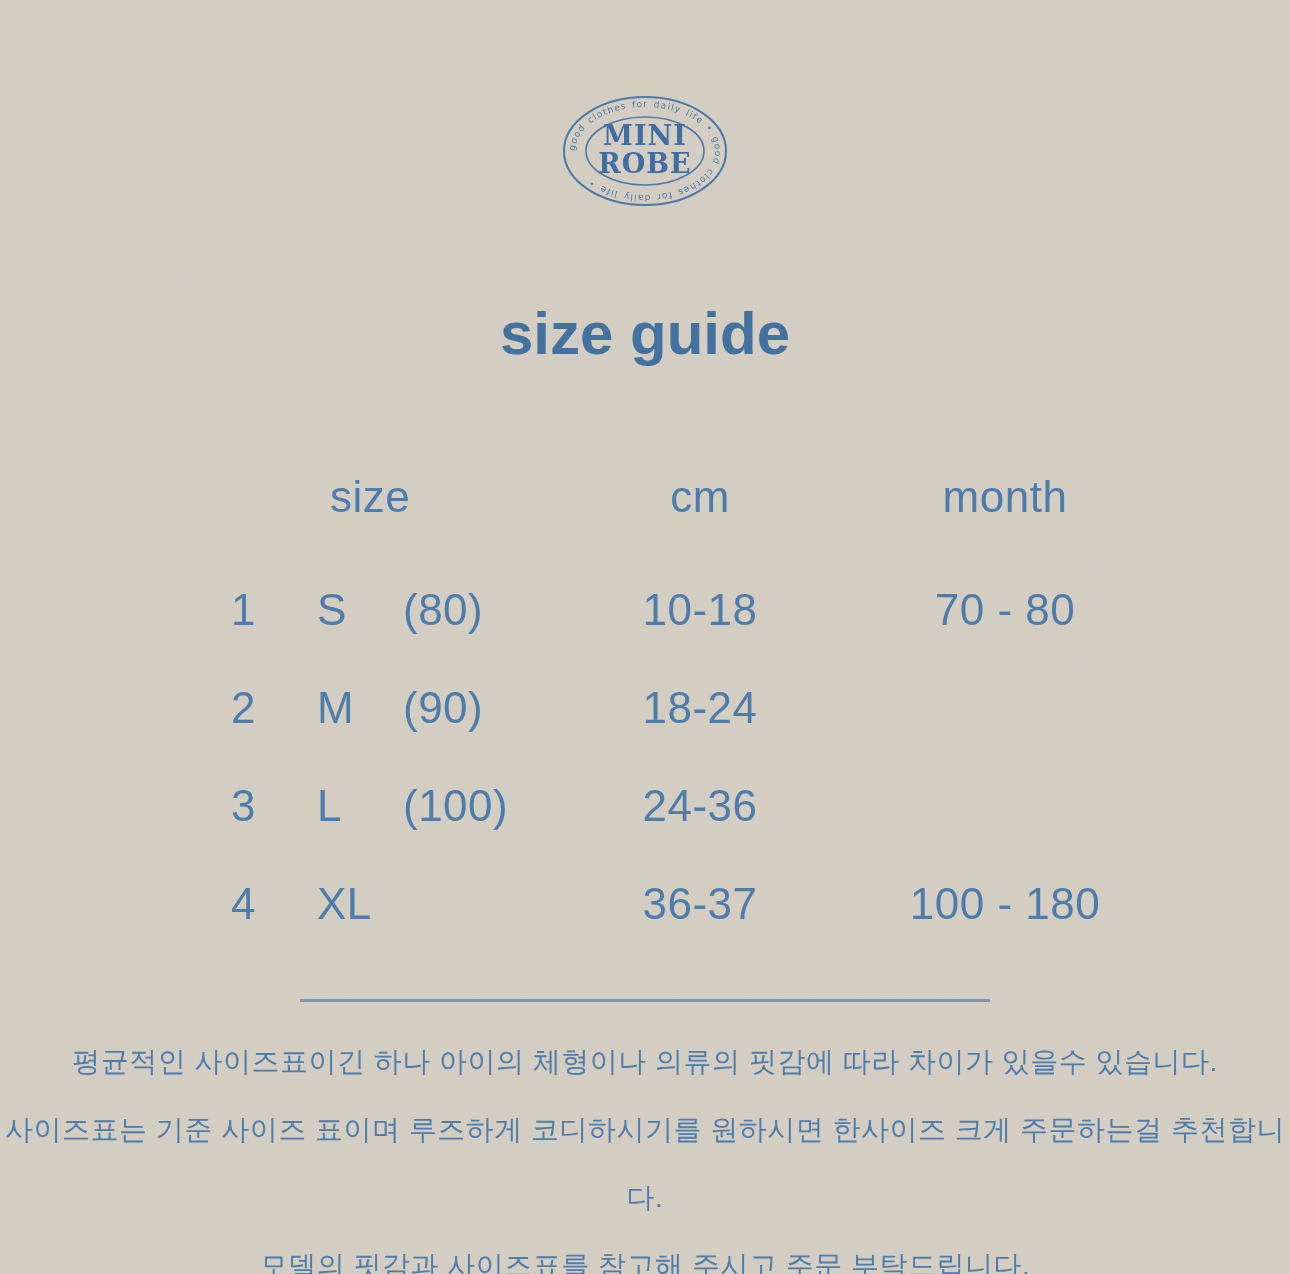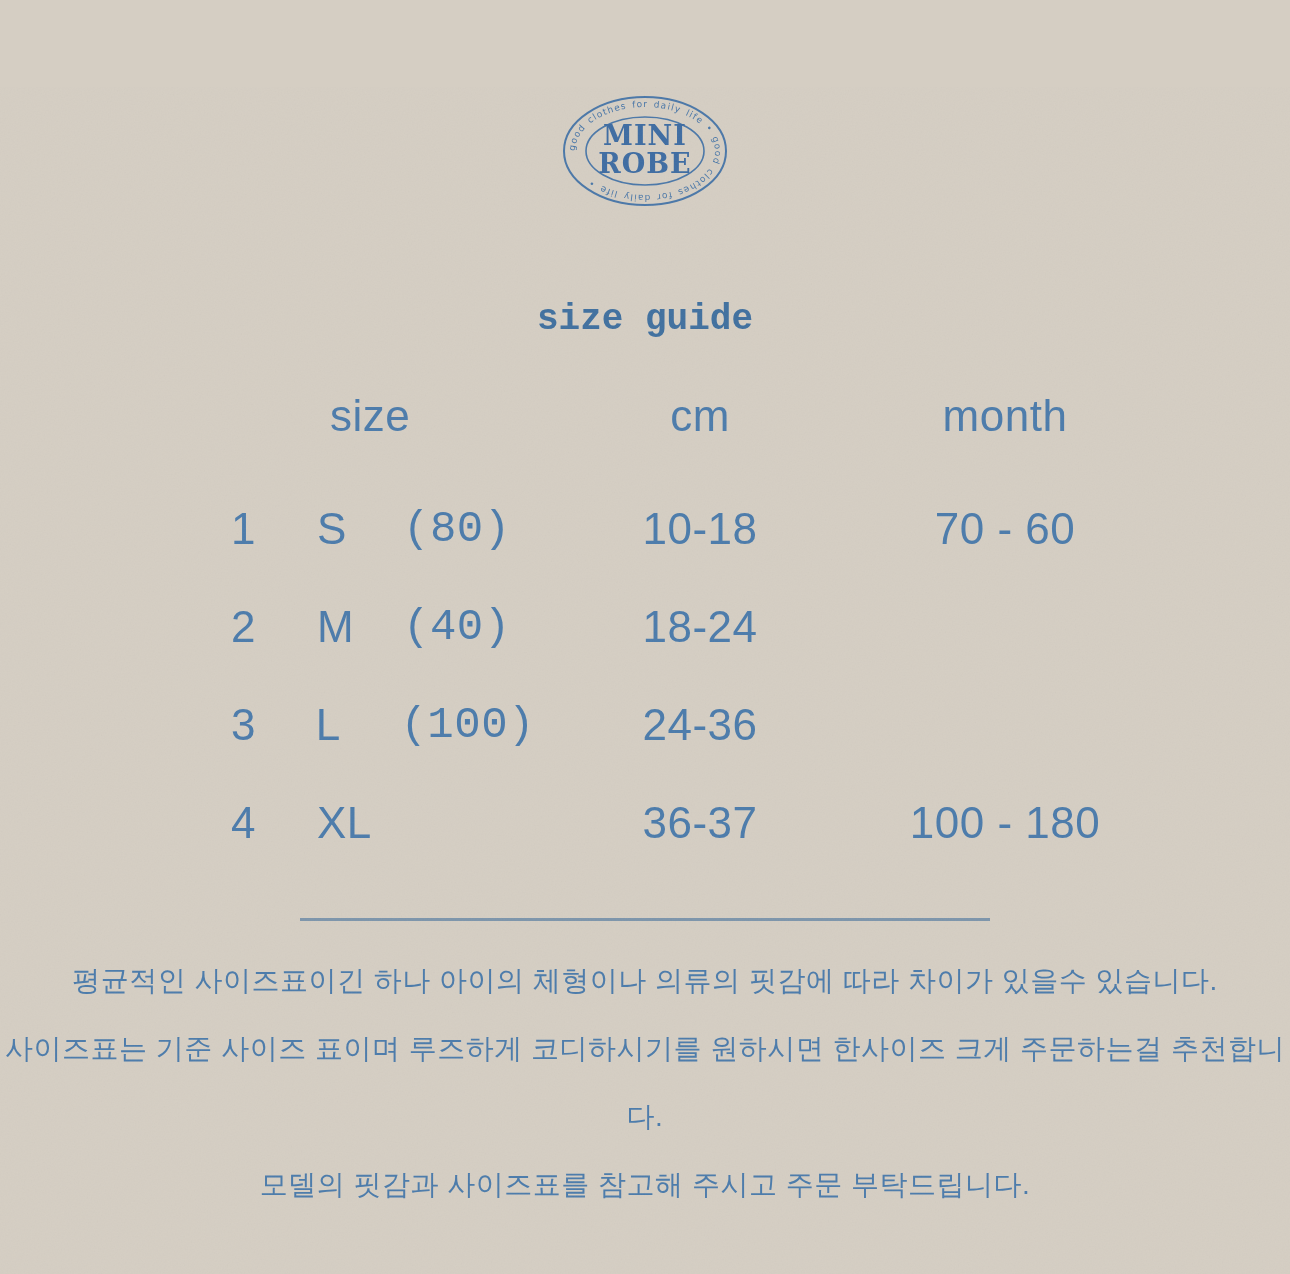--- a/index.html
+++ b/index.html
@@ -40,51 +40,51 @@
     font-size: 9px;
     letter-spacing: 1.1px;
     word-spacing: 1.5px;
     fill: #4a77a8;
   }
 
   
   .title {
     margin-top: 80px;
     text-align: center;
-    font-family: Liberation Mono, monospace;
+    font-family: Liberation Sans, sans-serif;
     font-weight: bold;
-    font-size: 36px;
+    font-size: 60px;
     color: #40709f;
   }
 
   
   .size-table {
     width: 940px;
-    margin: 46px auto 0;
+    margin: 99px auto 0;
     padding-left: 30px;
     color: #4b7bab;
     font-size: 44px;
     letter-spacing: 0.5px;
   }
   .trow {
     display: grid;
     grid-template-columns: 330px 330px 280px;
     align-items: center;
   }
   .trow.header { height: 60px; margin-bottom: 34px; }
   .trow.data   { height: 98px; }
   .cell-center { text-align: center; }
   .size-group {
     display: flex;
     align-items: center;
     padding-left: 26px;
   }
   .size-num   { width: 86px; }
   .size-label { width: 86px; }
-  .size-alt   { flex: 1; font-family: Liberation Mono, monospace; }
+  .size-alt   { flex: 1; }
 
   
   .divider {
     width: 690px;
     margin: 46px auto 0;
     border: none;
     border-top: 3px solid #7d95ab;
   }
 
   
@@ -129,28 +129,28 @@
         <div class="cell-center">month</div>
       </div>
 
       <div class="trow data">
         <div class="size-group">
           <span class="size-num">1</span>
           <span class="size-label">S</span>
           <span class="size-alt">(80)</span>
         </div>
         <div class="cell-center">10-18</div>
-        <div class="cell-center">70 - 60</div>
+        <div class="cell-center">70 - 80</div>
       </div>
 
       <div class="trow data">
         <div class="size-group">
           <span class="size-num">2</span>
           <span class="size-label">M</span>
-          <span class="size-alt">(40)</span>
+          <span class="size-alt">(90)</span>
         </div>
         <div class="cell-center">18-24</div>
       </div>
 
       <div class="trow data">
         <div class="size-group">
           <span class="size-num">3</span>
           <span class="size-label">L</span>
           <span class="size-alt">(100)</span>
         </div>

